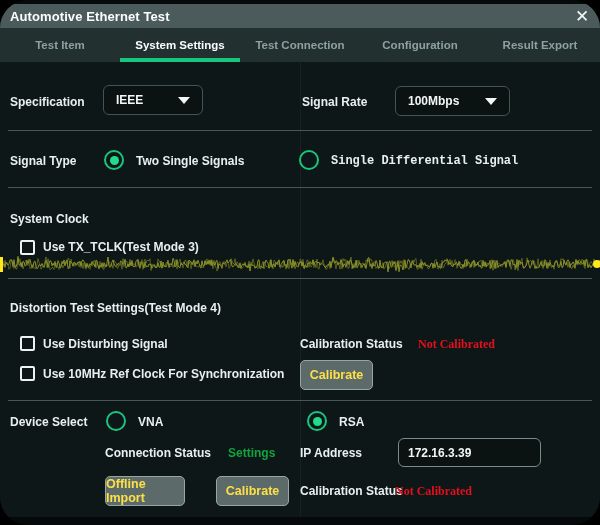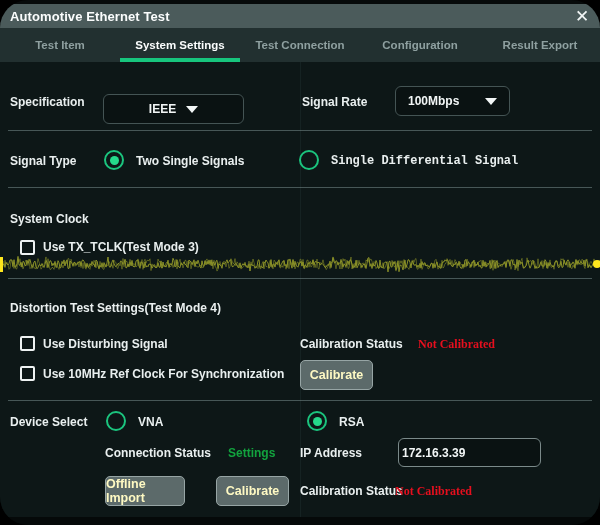--- a/index.html
+++ b/index.html
@@ -41,25 +41,25 @@
     padding:0 12px;font-size:12px;font-weight:700;color:#f2f6f6;
   }
   .dd-arrow{width:0;height:0;border-left:6px solid transparent;border-right:6px solid transparent;border-top:7px solid #f2f6f6;margin-left:10px;}
   .radio{position:absolute;width:20px;height:20px;border:2.5px solid #1bc47e;border-radius:50%;box-sizing:border-box;display:flex;align-items:center;justify-content:center;background:transparent;}
   .radio .dot{width:9px;height:9px;border-radius:50%;background:transparent;}
   .radio.selected .dot{background:#25d98b;}
   .checkbox{position:absolute;width:15px;height:15px;border:2px solid #eef2f2;border-radius:2px;background:transparent;box-sizing:border-box;}
   .btn{
     position:absolute;height:30px;background:#5c6a6a;border:1px solid #97a5a5;border-radius:5px;
     display:flex;align-items:center;justify-content:center;box-sizing:border-box;
-    font-size:12.5px;font-weight:700;color:#fef9c3;
+    font-size:12.5px;font-weight:700;color:#fde047;
   }
   .input{
     position:absolute;height:29px;background:#0a1212;border:1px solid #7b8a8a;border-radius:6px;
-    box-sizing:border-box;padding:0 3px;font-size:12px;font-weight:700;color:#f2f6f6;
+    box-sizing:border-box;padding:0 9px;font-size:12px;font-weight:700;color:#f2f6f6;
     font-family:"Liberation Sans","DejaVu Sans",sans-serif;display:flex;align-items:center;width:143px;
   }
   .status-red{color:#e50f1e;font-family:Liberation Serif, serif;}
   .status-green{color:#12a33e;}
   .waveform{position:absolute;left:0;top:250px;width:600px;height:28px;}
   .bottomstrip{position:absolute;left:0;top:517px;width:600px;height:8px;background:#050909;}
 </style>
 </head>
 <body>
 
@@ -75,21 +75,21 @@
     <div class="tab active">System Settings</div>
     <div class="tab">Test Connection</div>
     <div class="tab">Configuration</div>
     <div class="tab">Result Export</div>
   </div>
 
   <div class="body"></div>
   <div class="graticule"></div>
 
   <span class="lbl" style="left:10px;top:95px;">Specification</span>
-  <div class="dropdown" style="left:103px;top:94px;width:141px;justify-content:center;">
+  <div class="dropdown" style="left:103px;top:85px;width:100px;">
     <span>IEEE</span>
     <span class="dd-arrow"></span>
   </div>
   <span class="lbl" style="left:302px;top:95px;">Signal Rate</span>
   <div class="dropdown" style="left:395px;top:86px;width:115px;">
     <span>100Mbps</span>
     <span class="dd-arrow"></span>
   </div>
   <div class="divider" style="top:130px;"></div>
 

